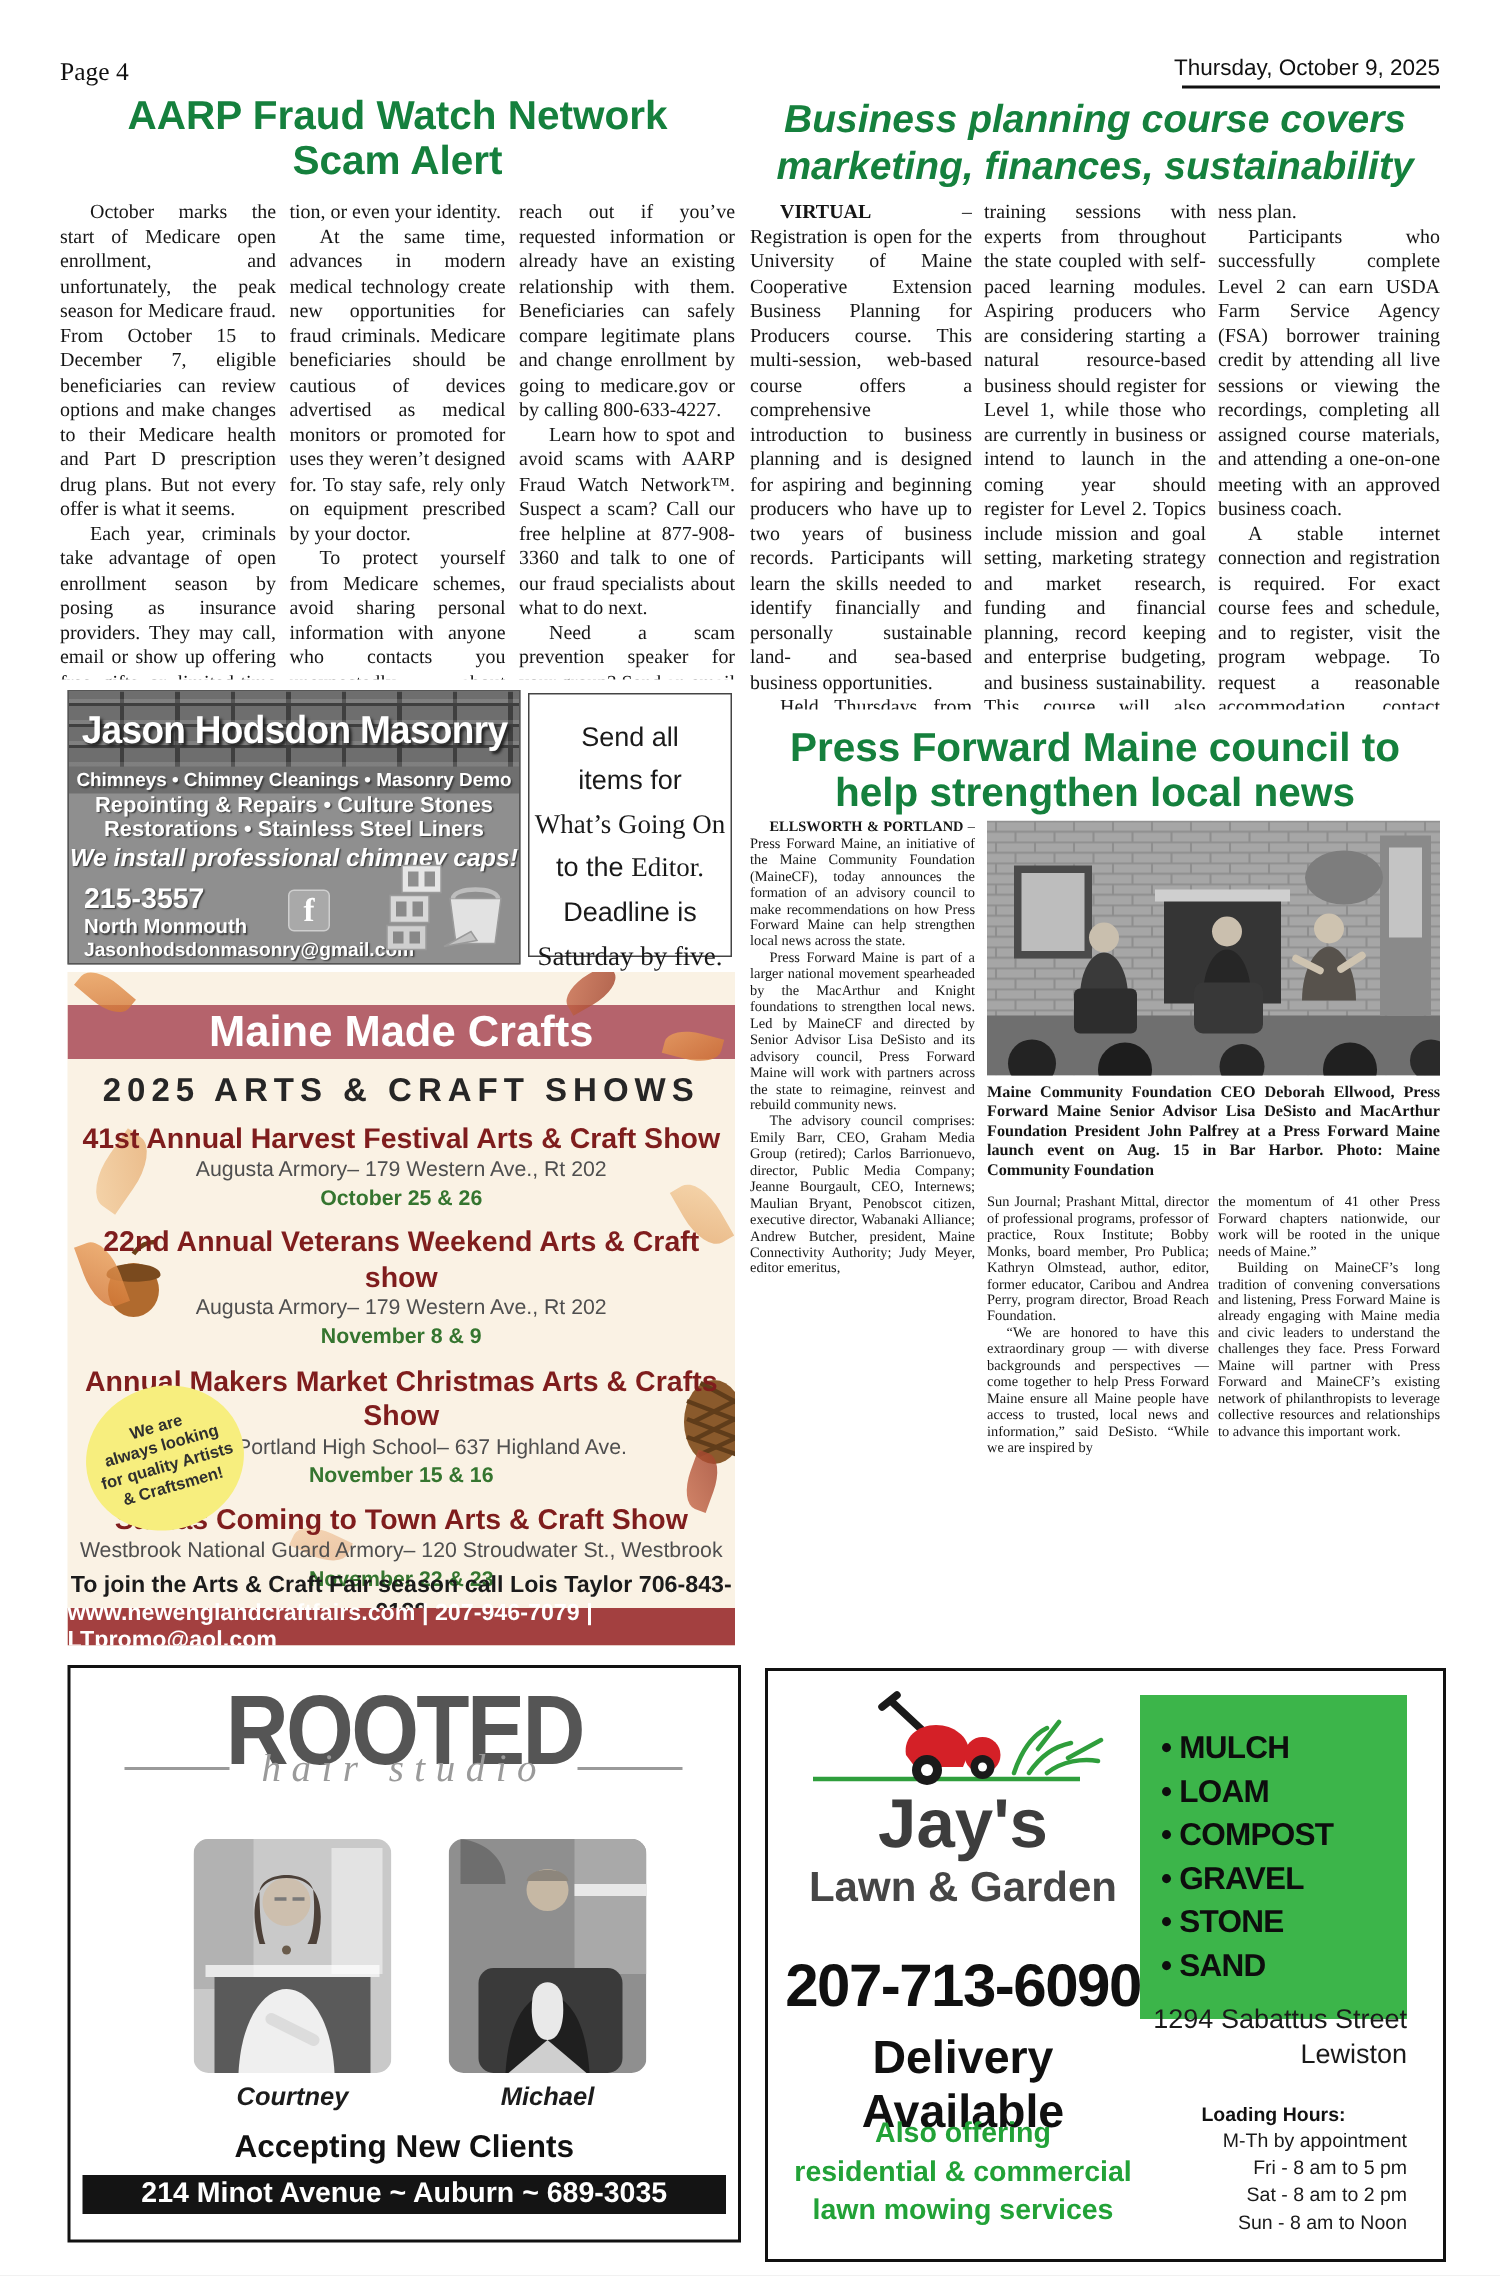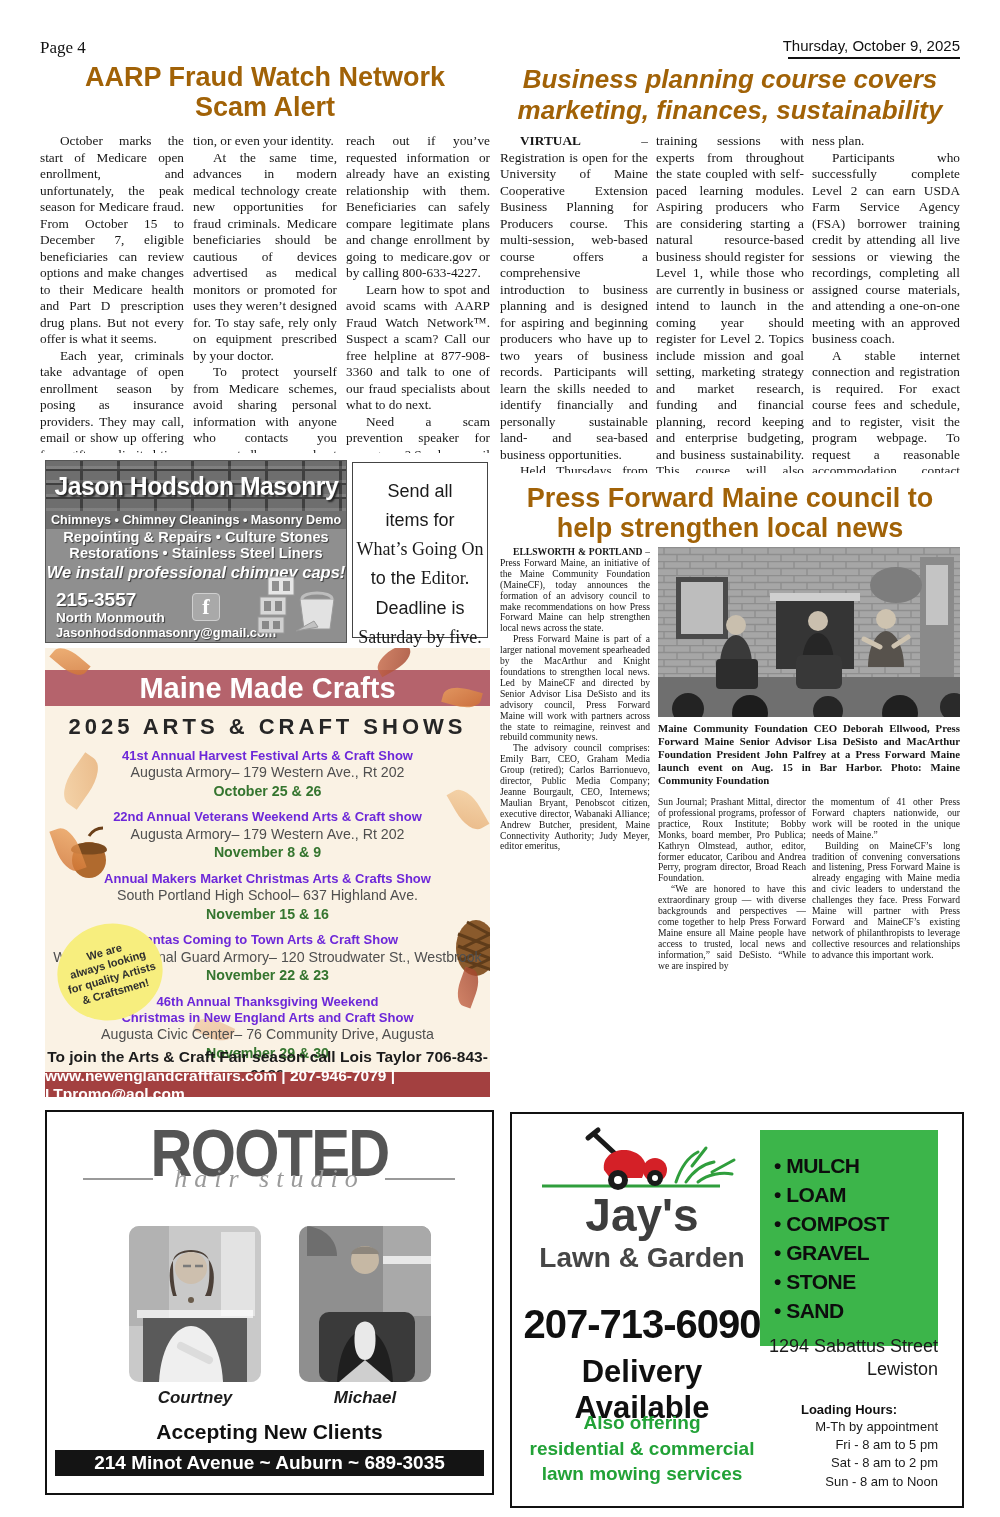--- a/index.html
+++ b/index.html
@@ -1,21 +1,21 @@
 <!DOCTYPE html>
 <html><head>
 <meta charset="utf-8">
 <style>
   html,body{margin:0;padding:0;background:#e8e8e8;}
   #page{position:relative;width:1000px;height:1517px;background:#ffffff;margin:0 auto;
         font-family:"Liberation Serif",serif;color:#111;overflow:hidden;}
   .abs{position:absolute;}
   .pre{white-space:pre-line;}
   
-  .headline{font-family:"Liberation Sans",sans-serif;font-weight:bold;color:#a16207;
+  .headline{font-family:"Liberation Sans",sans-serif;font-weight:bold;color:#15803d;
             text-align:center;line-height:1.12;white-space:pre-line;}
   
   .cols{display:flex;}
   .col{overflow:hidden;}
   .body-text p{margin:0;text-align:justify;font-size:13.3px;line-height:16.5px;
                font-family:"Liberation Serif",serif;color:#161616;}
   .body-text p.ind{text-indent:20px;}
   .pf-text p{margin:0;text-align:justify;font-size:9.6px;line-height:10.9px;color:#161616;}
   .pf-text p.ind{text-indent:13px;}
   .caption{font-size:10.8px;line-height:13px;font-weight:bold;text-align:justify;color:#161616;}
@@ -34,21 +34,21 @@
               font-family:"Liberation Sans",sans-serif;font-size:18px;line-height:1.62;color:#1a1a1a;}
   .serifline{font-family:"Liberation Serif",serif;}
   
   .crafts{background:#faf2e4;overflow:hidden;font-family:"Liberation Sans",sans-serif;}
   .crafts-band{position:absolute;left:0;top:22px;width:100%;height:36px;background:#b5636c;
                display:flex;align-items:center;justify-content:center;}
   .crafts-band-title{color:#fff;font-size:29px;font-weight:bold;}
   .crafts-title{position:absolute;left:0;top:66px;width:100%;text-align:center;
                 font-size:22px;font-weight:800;letter-spacing:4px;color:#262626;}
   .show{text-align:center;margin-bottom:9px;position:relative;z-index:3;}
-  .show .nm{font-weight:bold;font-size:13px;color:#6d28d9;line-height:1.25;white-space:pre-line;}
+  .show .nm{font-weight:bold;font-size:19px;color:#7f1d1d;line-height:1.25;white-space:pre-line;}
   .show .vn{font-size:14.2px;color:#4f4f4f;line-height:1.25;}
   .show .dt{font-weight:bold;font-size:14.2px;color:#35752f;line-height:1.3;}
   .leaf{position:absolute;width:38px;height:19px;border-radius:60% 0 60% 0;
         background:linear-gradient(135deg,#eda45e,#cf7030);opacity:.8;z-index:1;}
   .leaf.red{background:linear-gradient(135deg,#c96a4a,#9e3f28);}
   .leaf.pale{background:linear-gradient(135deg,#f3c78f,#e09a55);opacity:.65;}
   .badge{position:absolute;left:12px;top:276px;width:106px;height:96px;border-radius:50%;
          background:#f7ee7e;transform:rotate(-16deg);display:flex;align-items:center;justify-content:center;
          text-align:center;font-size:11px;font-weight:bold;color:#2f2f2f;line-height:1.25;z-index:4;}
   .join-line{position:absolute;left:0;top:400px;width:100%;text-align:center;

